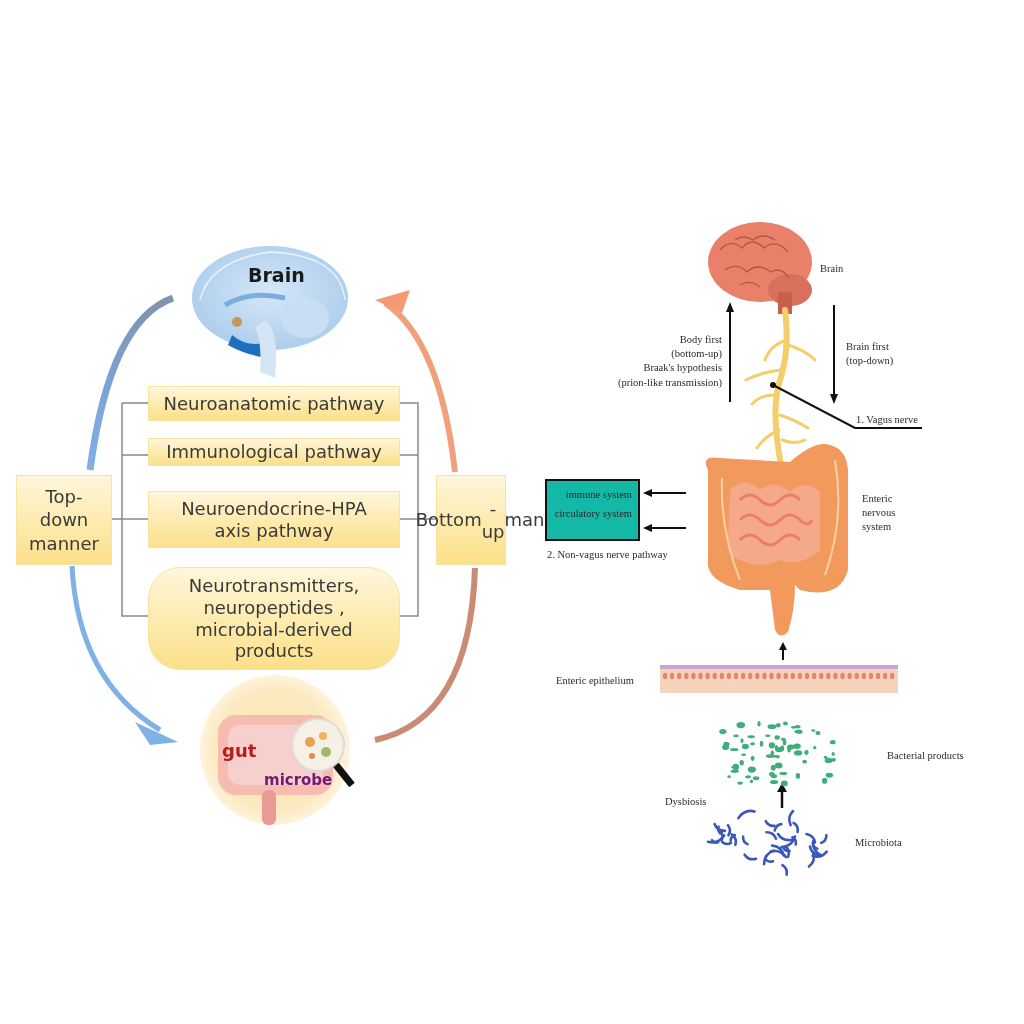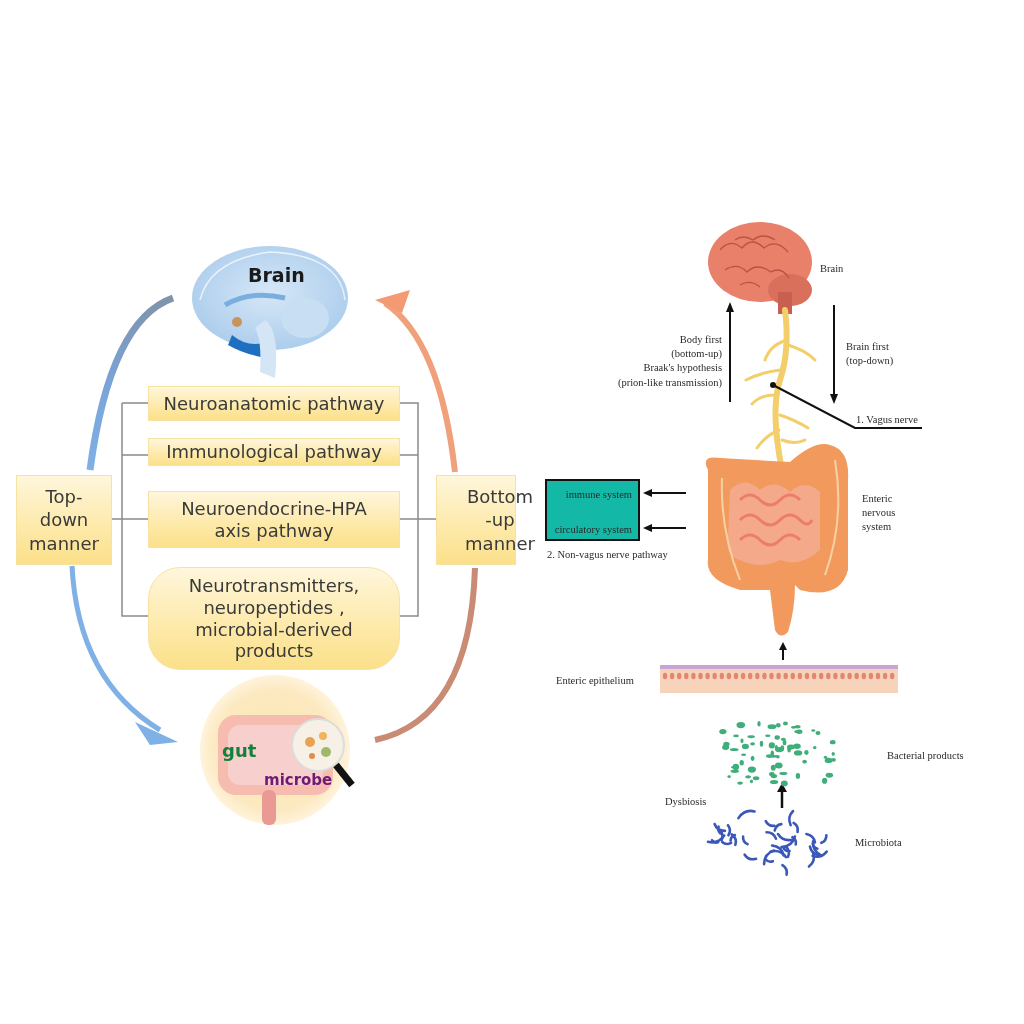--- a/index.html
+++ b/index.html
@@ -16,21 +16,21 @@
       font-family: "DejaVu Sans", sans-serif;
       display: flex; align-items: center; justify-content: center;
       text-align: center;
       line-height: 1.2;
       box-sizing: border-box;
     }
     .pathway { font-size: 18px; }
     .manner  { font-size: 18px; line-height: 1.3; }
 
     .brain-label { font-family: "DejaVu Sans", sans-serif; font-weight: bold; font-size: 19px; color: #1a1a1a; }
-    .gut-label { font-family: "DejaVu Sans", sans-serif; font-weight: bold; font-size: 18px; color: #15803d; }
+    .gut-label { font-family: "DejaVu Sans", sans-serif; font-weight: bold; font-size: 18px; color: #b91c1c; }
     .microbe-label { font-family: "DejaVu Sans", sans-serif; font-weight: bold; font-size: 15px; color: #701a75; }
 
     
     .serif { font-family: "Liberation Serif", "DejaVu Serif", serif; color: #2a2a2a; font-size: 10.5px; line-height: 1.35; }
     .serif.right { text-align: right; }
 
     .sys-box {
       position: absolute;
       border: 2px solid #111;
       box-sizing: border-box;
@@ -111,21 +111,21 @@
   <span class="abs brain-label" style="left:248px; top:264px;">Brain</span>
   <span class="abs gut-label" style="left:222px; top:740px;">gut</span>
   <span class="abs microbe-label" style="left:264px; top:771px;">microbe</span>
 
   <div class="ybox manner" style="left:16px; top:475px; width:96px; height:90px; flex-direction:column;">
     <span>Top-</span>
     <span>down</span>
     <span>manner</span>
   </div>
 
-  <div class="ybox manner" style="left:436px; top:475px; width:80px; height:90px; flex-direction:column;padding-left:48px;">
+  <div class="ybox manner" style="left:436px; top:475px; width:70px; height:90px; padding-left:48px;">
     <span>Bottom</span>
     <span>-up</span>
     <span>manner</span>
   </div>
 
   <div class="ybox pathway" style="left:148px; top:386px; width:252px; height:35px;">
     <span>Neuroanatomic pathway</span>
   </div>
   <div class="ybox pathway" style="left:148px; top:438px; width:252px; height:28px;">
     <span>Immunological pathway</span>
@@ -371,21 +371,21 @@
 
   <div class="abs serif" style="left:846px; top:340px;">
     <div>Brain first</div>
     <div>(top-down)</div>
   </div>
 
   <span class="abs serif" style="left:856px; top:413px;">1. Vagus nerve</span>
 
   <div class="sys-box" style="left:545px; top:479px; width:95px; height:62px;">
     <span class="abs serif right" style="right:6px; top:7px;">immune system</span>
-    <span class="abs serif right" style="right:6px; top:42px;">circulatory system</span>
+    <span class="abs serif right" style="right:6px; top:26px;">circulatory system</span>
   </div>
 
   <span class="abs serif" style="left:547px; top:548px;">2.  Non-vagus nerve pathway</span>
 
   <div class="abs serif" style="left:862px; top:492px;">
     <div>Enteric</div>
     <div>nervous</div>
     <div>system</div>
   </div>
 

